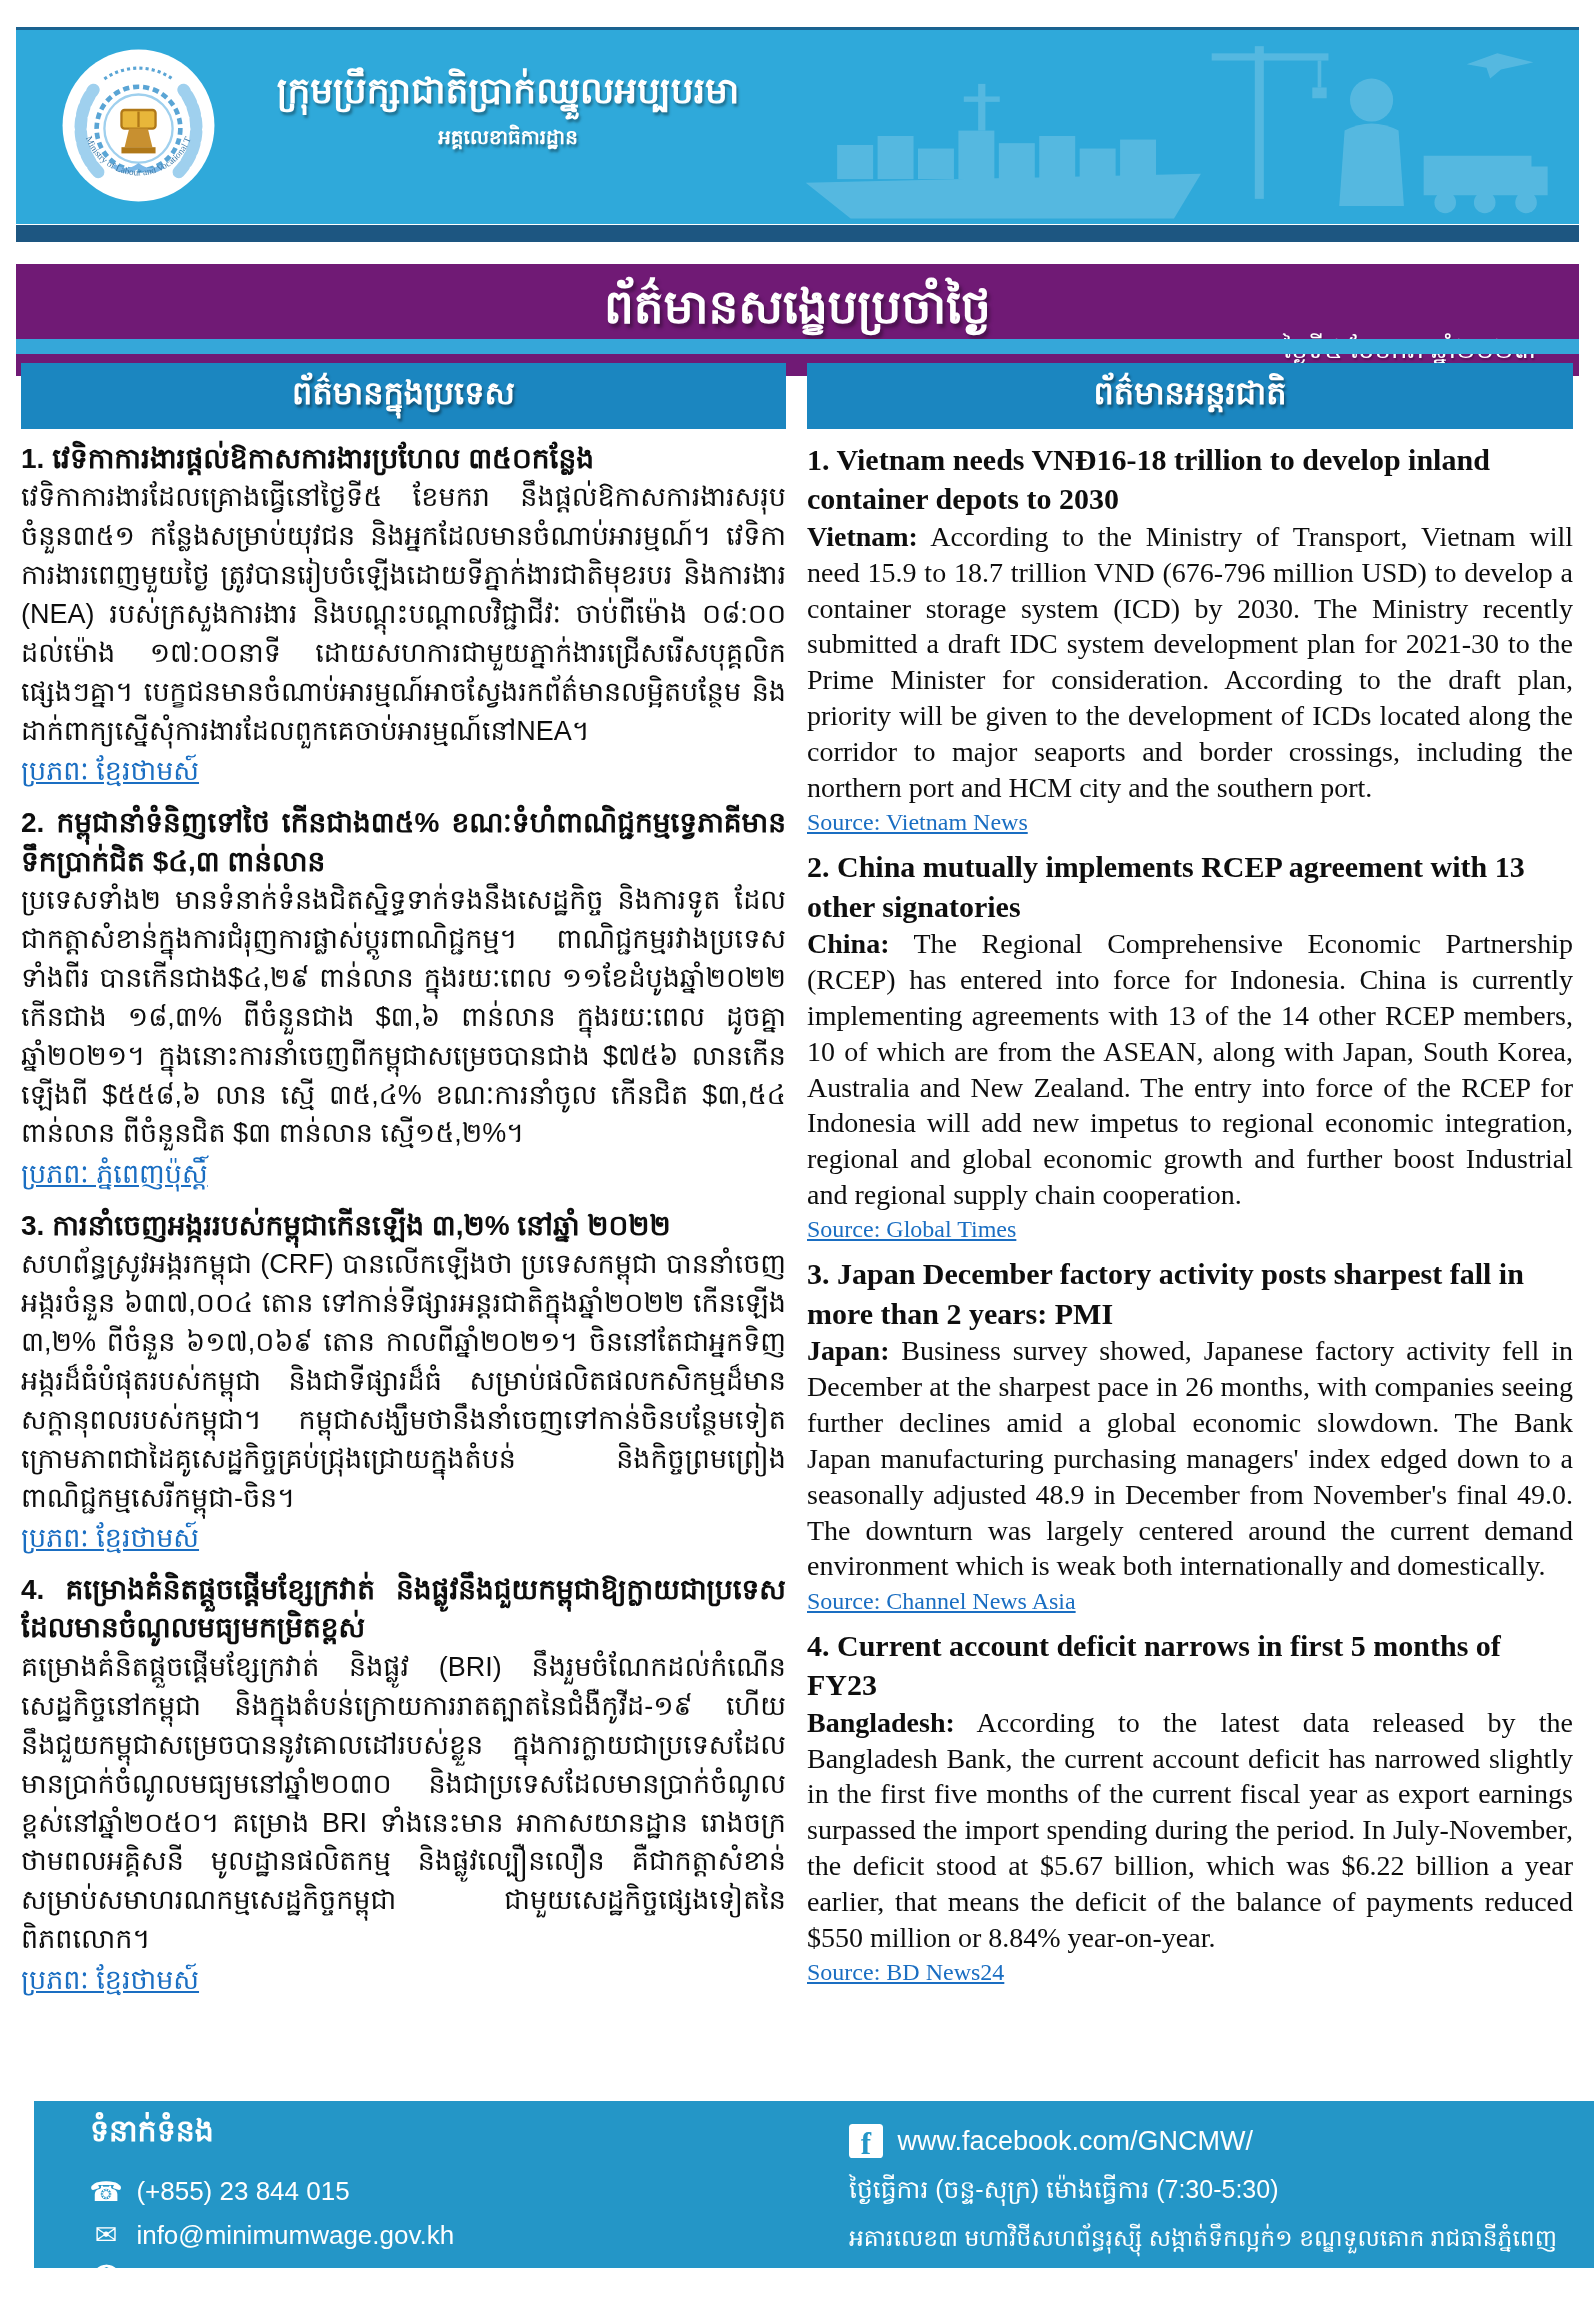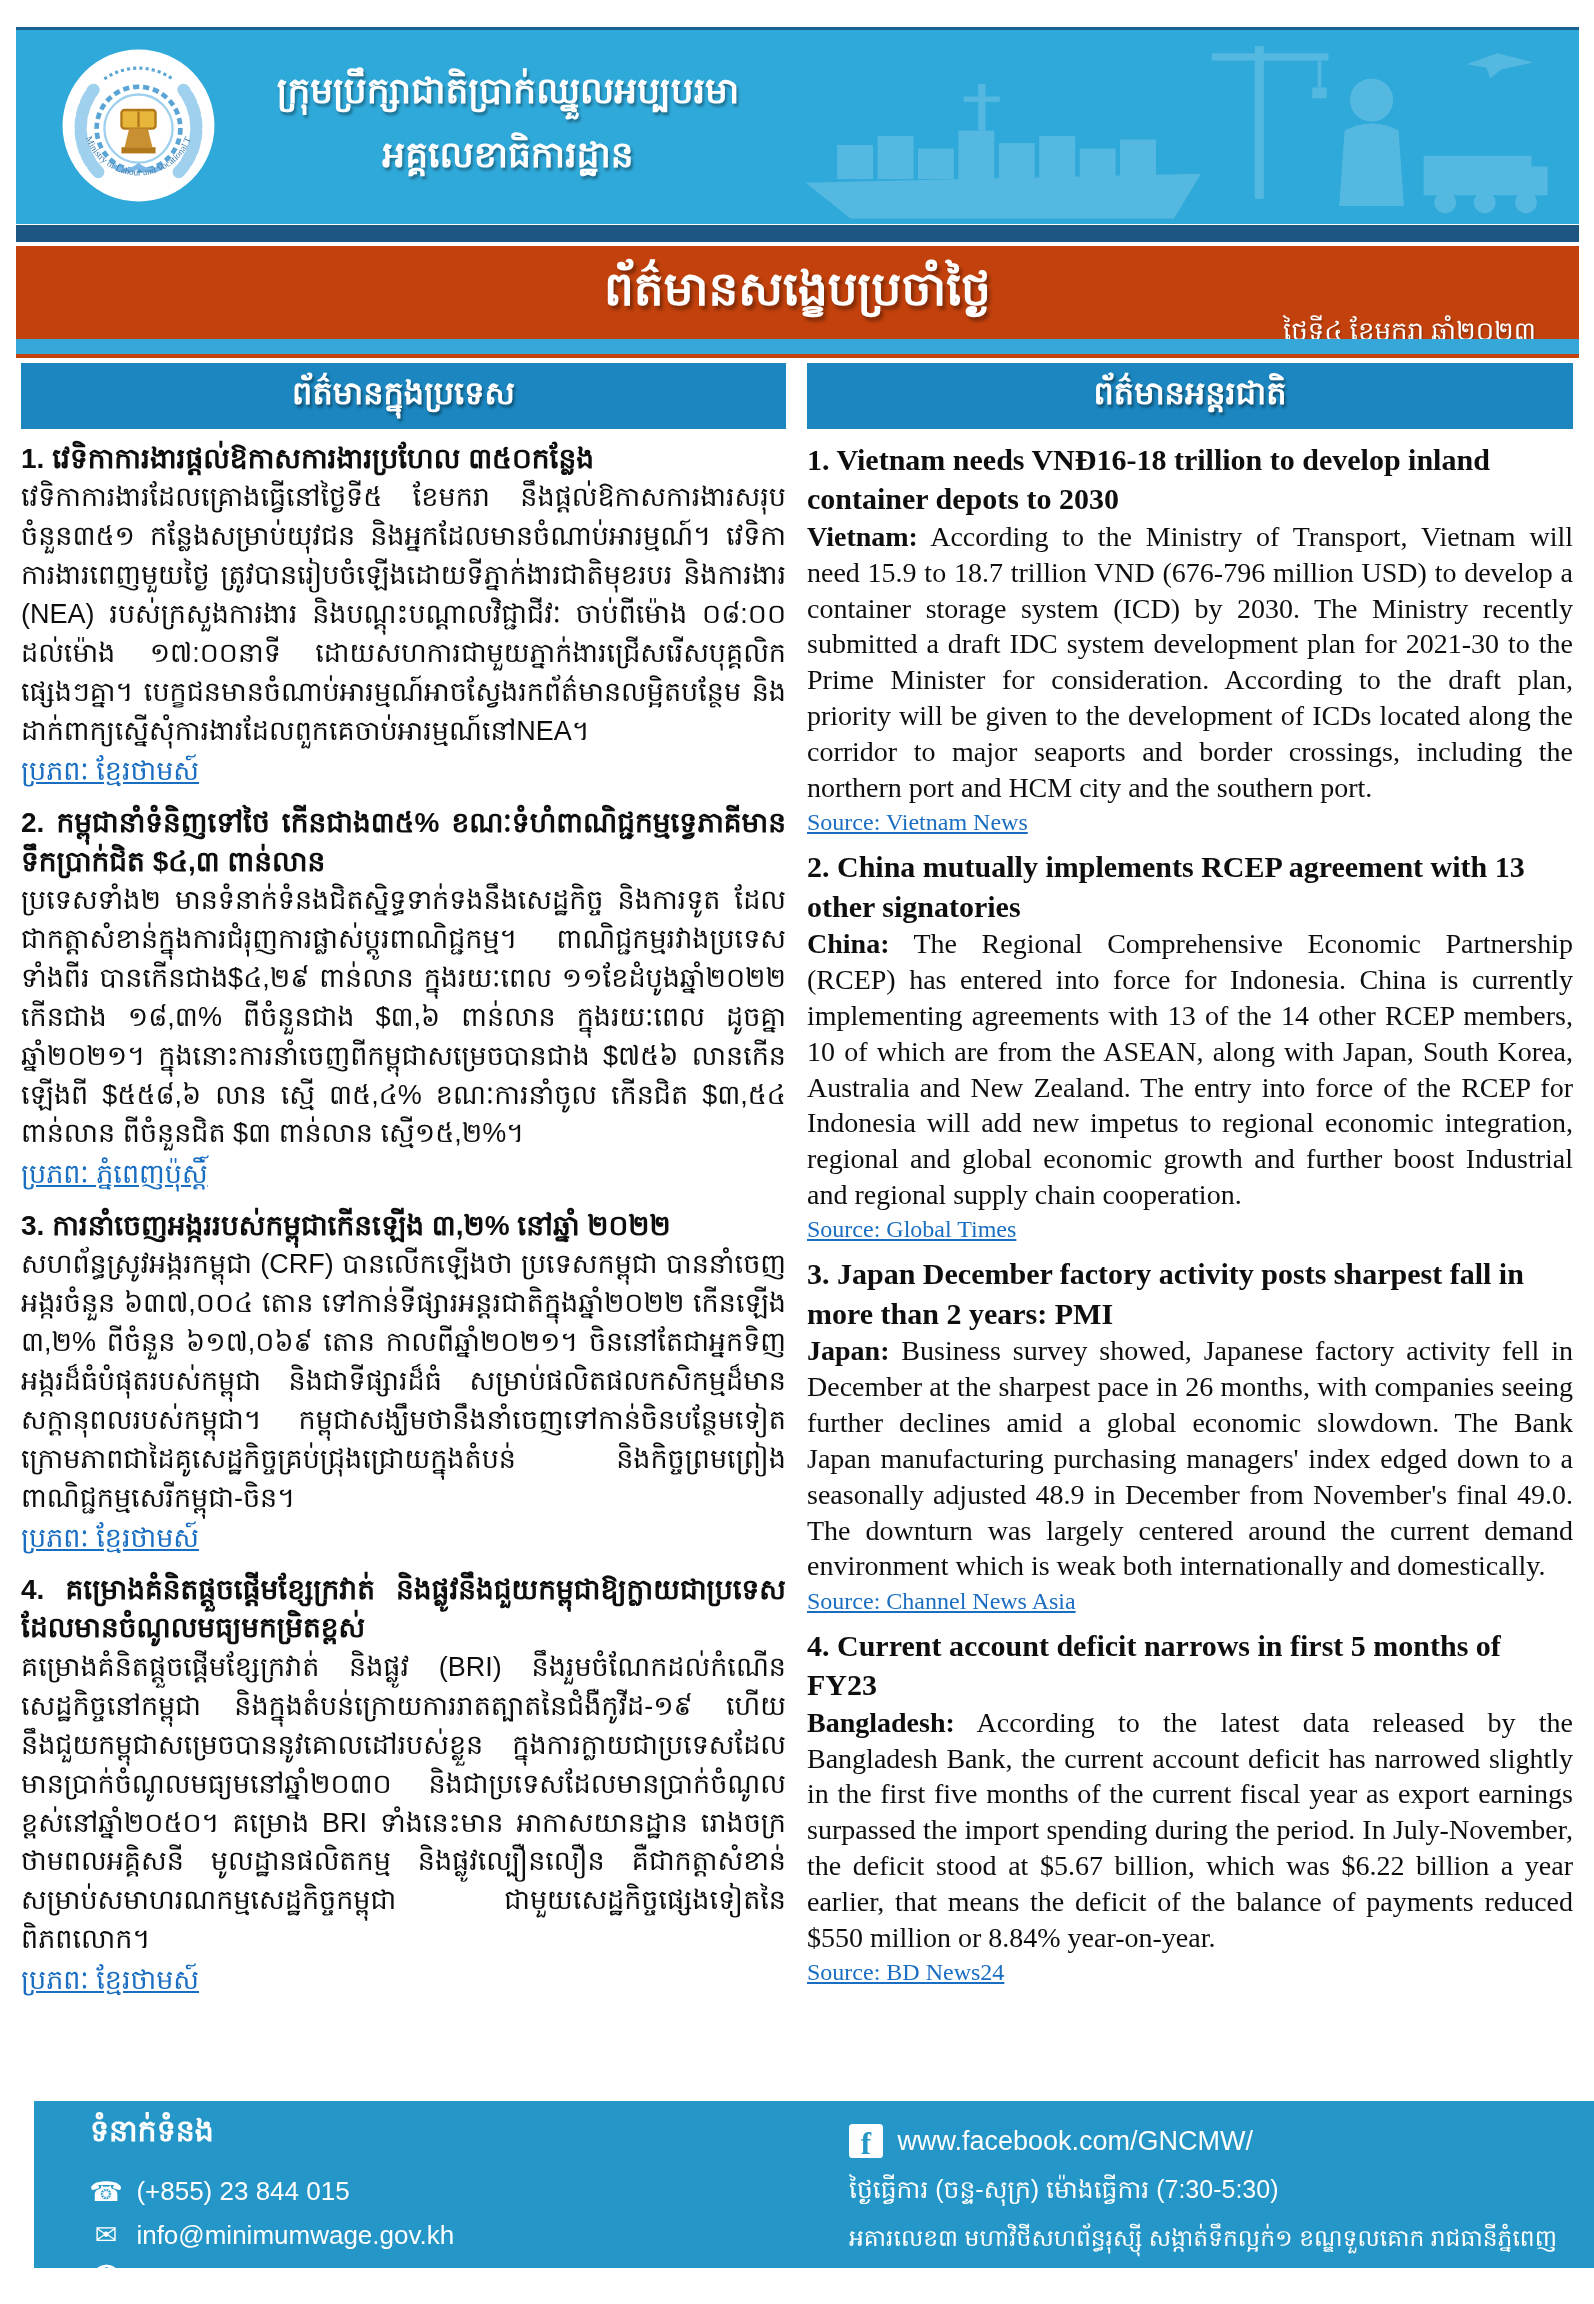--- a/index.html
+++ b/index.html
@@ -4,26 +4,26 @@
 <style>
   html,body{margin:0;padding:0;background:#ffffff;}
   body{width:1595px;height:2304px;position:relative;font-family:"Liberation Sans",sans-serif;-webkit-font-smoothing:antialiased;}
   .abs{position:absolute;}
 
   
   .masthead{left:16px;top:27px;width:1563px;height:194px;background:#2fa9da;border-top:3.6px solid #1a6290;overflow:hidden;}
   .logo-wrap{left:45px;top:18px;width:155px;height:155px;}
   .org-block{left:222px;top:38px;width:540px;text-align:center;color:#ffffff;}
   .org-line1{font-size:36px;font-weight:bold;text-shadow:1.8px 2.7px 2.7px rgba(0,0,0,.35);line-height:1.25;}
-  .org-line2{font-size:36px;font-weight:bold;text-shadow:1.8px 2.7px 2.7px rgba(0,0,0,.35);margin-top:19px;}
+  .org-line2{font-size:20px;font-weight:bold;text-shadow:1.8px 2.7px 2.7px rgba(0,0,0,.35);margin-top:11px;}
   .watermark{right:0;bottom:0;width:828px;height:194px;opacity:.18;}
 
   
   .navy-bar{left:16px;top:225px;width:1563px;height:17px;background:#1d5681;}
-  .banner{left:16px;top:246px;width:1563px;height:112px;background:#c2410c;}
+  .banner{left:16px;top:264px;width:1563px;height:112px;background:#701a75;}
   .banner-title{width:100%;text-align:center;color:#fff;font-weight:bold;font-size:47px;line-height:85px;text-shadow:2.7px 3.6px 3.6px rgba(0,0,0,.35);}
   .banner-date{position:absolute;right:43px;bottom:5.4px;color:#fff;font-size:26px;text-shadow:0.9px 1.8px 1.8px rgba(0,0,0,.3);}
   .sub-strip{left:16px;top:339px;width:1563px;height:15.3px;background:#35a7d9;}
 
   
   .col{top:363px;height:1738px;overflow:hidden;}
   .col-left{left:21px;width:765px;}
   .col-right{left:807px;width:766px;}
   .col-header{height:66px;background:#1b86c0;color:#fff;font-size:32px;font-weight:bold;display:flex;align-items:center;justify-content:center;text-shadow:1.8px 2.7px 2.7px rgba(0,0,0,.4);}
   .col-body{padding-top:10.8px;}

